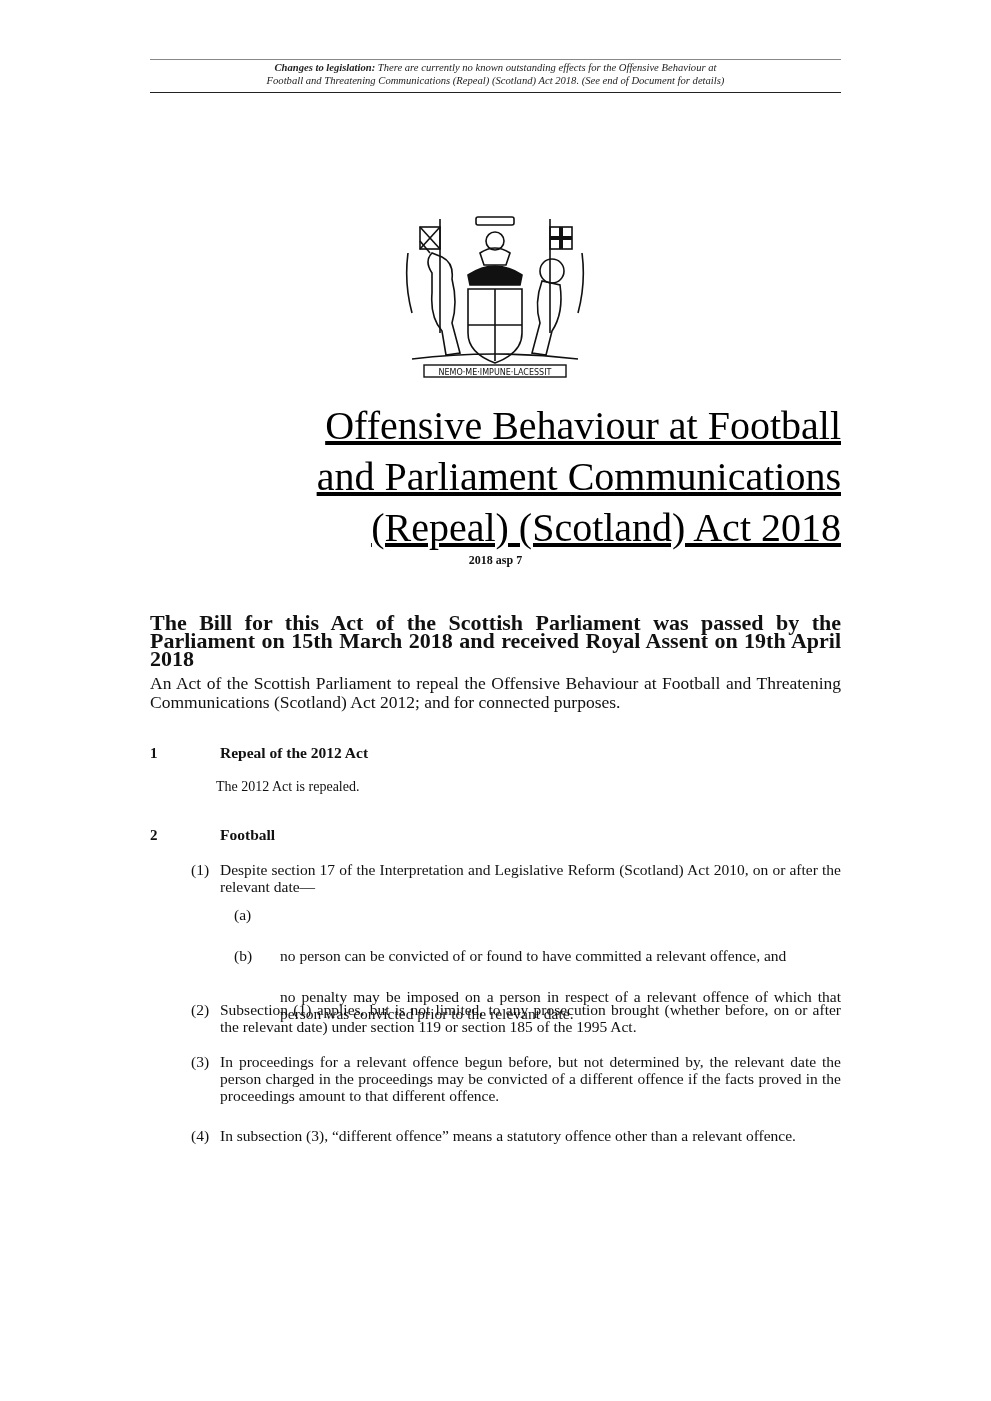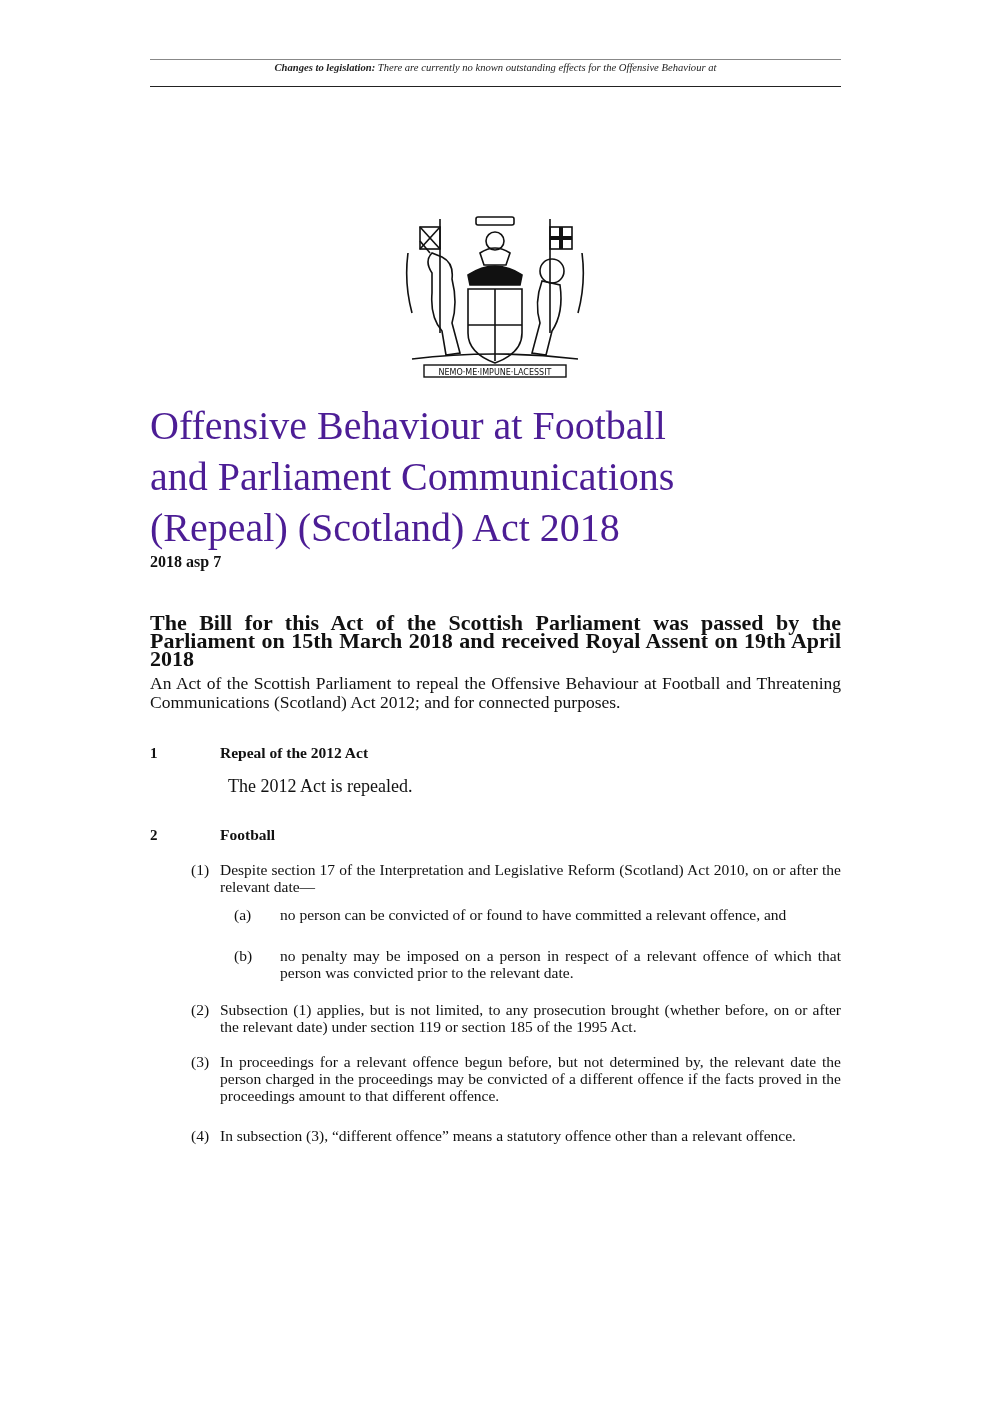--- a/index.html
+++ b/index.html
@@ -1,45 +1,46 @@
 <!DOCTYPE html>
 <html><head>
 <meta charset="utf-8">
 <style>
   html, body { margin:0; padding:0; background:#ffffff; }
   body { width:991px; height:1401px; position:relative; overflow:hidden;
          font-family:"Liberation Serif", "DejaVu Serif", serif; color:#111; }
   .header { position:absolute; left:150px; top:59px; width:691px; border-top:1px solid #888;
             border-bottom:1px solid #222; text-align:center; font-style:italic; font-size:10.6px;
-            line-height:13px; padding:1px 0 12px 0; color:#222; }
+            line-height:13px; padding:1px 0 5px 0; color:#222; }
   .header b { font-weight:bold; }
   .crest { position:absolute; left:402px; top:213px; width:186px; height:170px; }
-  .title { position:absolute; left:150px; top:400px; width:691px; text-align:left;
-           font-size:40px; line-height:51px; color:#4c1d95; }
-  .subtitle { position:absolute; left:150px; top:553px; width:691px; text-align:left;
-              font-weight:bold; font-size:16px; }
+  .title { position:absolute; left:150px; top:400px; width:691px; text-align:right;
+           font-size:40px; line-height:51px; color:#000000;text-decoration:underline; }
+  .subtitle { position:absolute; left:150px; top:553px; width:691px; text-align:center;
+              font-weight:bold; font-size:12px; }
   .passed { position:absolute; left:150px; top:614px; width:691px; font-weight:bold;
             font-size:22px; line-height:18px; text-align:justify; }
   .longtitle { position:absolute; left:150px; top:674px; width:691px; font-size:17.5px;
                line-height:19px; text-align:justify; }
   .sec-num { position:absolute; left:150px; font-weight:bold; font-size:15px; }
   .sec-head { position:absolute; left:220px; font-weight:bold; font-size:15.5px; }
-  .para { position:absolute; left:228px; width:621px; font-size:18px; line-height:17px; }
+  .para { position:absolute; left:216px; width:621px; font-size:14px; line-height:17px; }
   .subsec { position:absolute; left:191px; width:650px; font-size:15.5px; line-height:17px; }
   .subsec .n { position:absolute; left:0; }
   .subsec .t { margin-left:29px; text-align:justify; text-align-last:left; }
   .item { position:absolute; left:234px; width:607px; font-size:15.5px; line-height:17px; }
   .item .n { position:absolute; left:0; }
-  .item .t { margin-left:46px; text-align:justify; text-align-last:left; }
+  .item .t { margin-left:46px; text-align:justify; text-align-last:left;margin-top:41px; }
 </style>
 </head>
 <body>
 
 <div class="header">
   <div><b>Changes to legislation:</b> <span>There are currently no known outstanding effects for the Offensive Behaviour at</span></div>
+  <div>Football and Threatening Communications (Repeal) (Scotland) Act 2018. (See end of Document for details)</div>
 </div>
 
 <svg class="crest" viewBox="0 0 186 170" xmlns="http://www.w3.org/2000/svg">
   <g fill="none" stroke="#111" stroke-width="1.6">
 
     <line x1="38" y1="6" x2="38" y2="120"></line>
     <rect x="18" y="14" width="20" height="22"></rect>
     <line x1="18" y1="14" x2="38" y2="36"></line>
       <line x1="38" y1="14" x2="18" y2="36"></line>
     <line x1="148" y1="6" x2="148" y2="120"></line>

